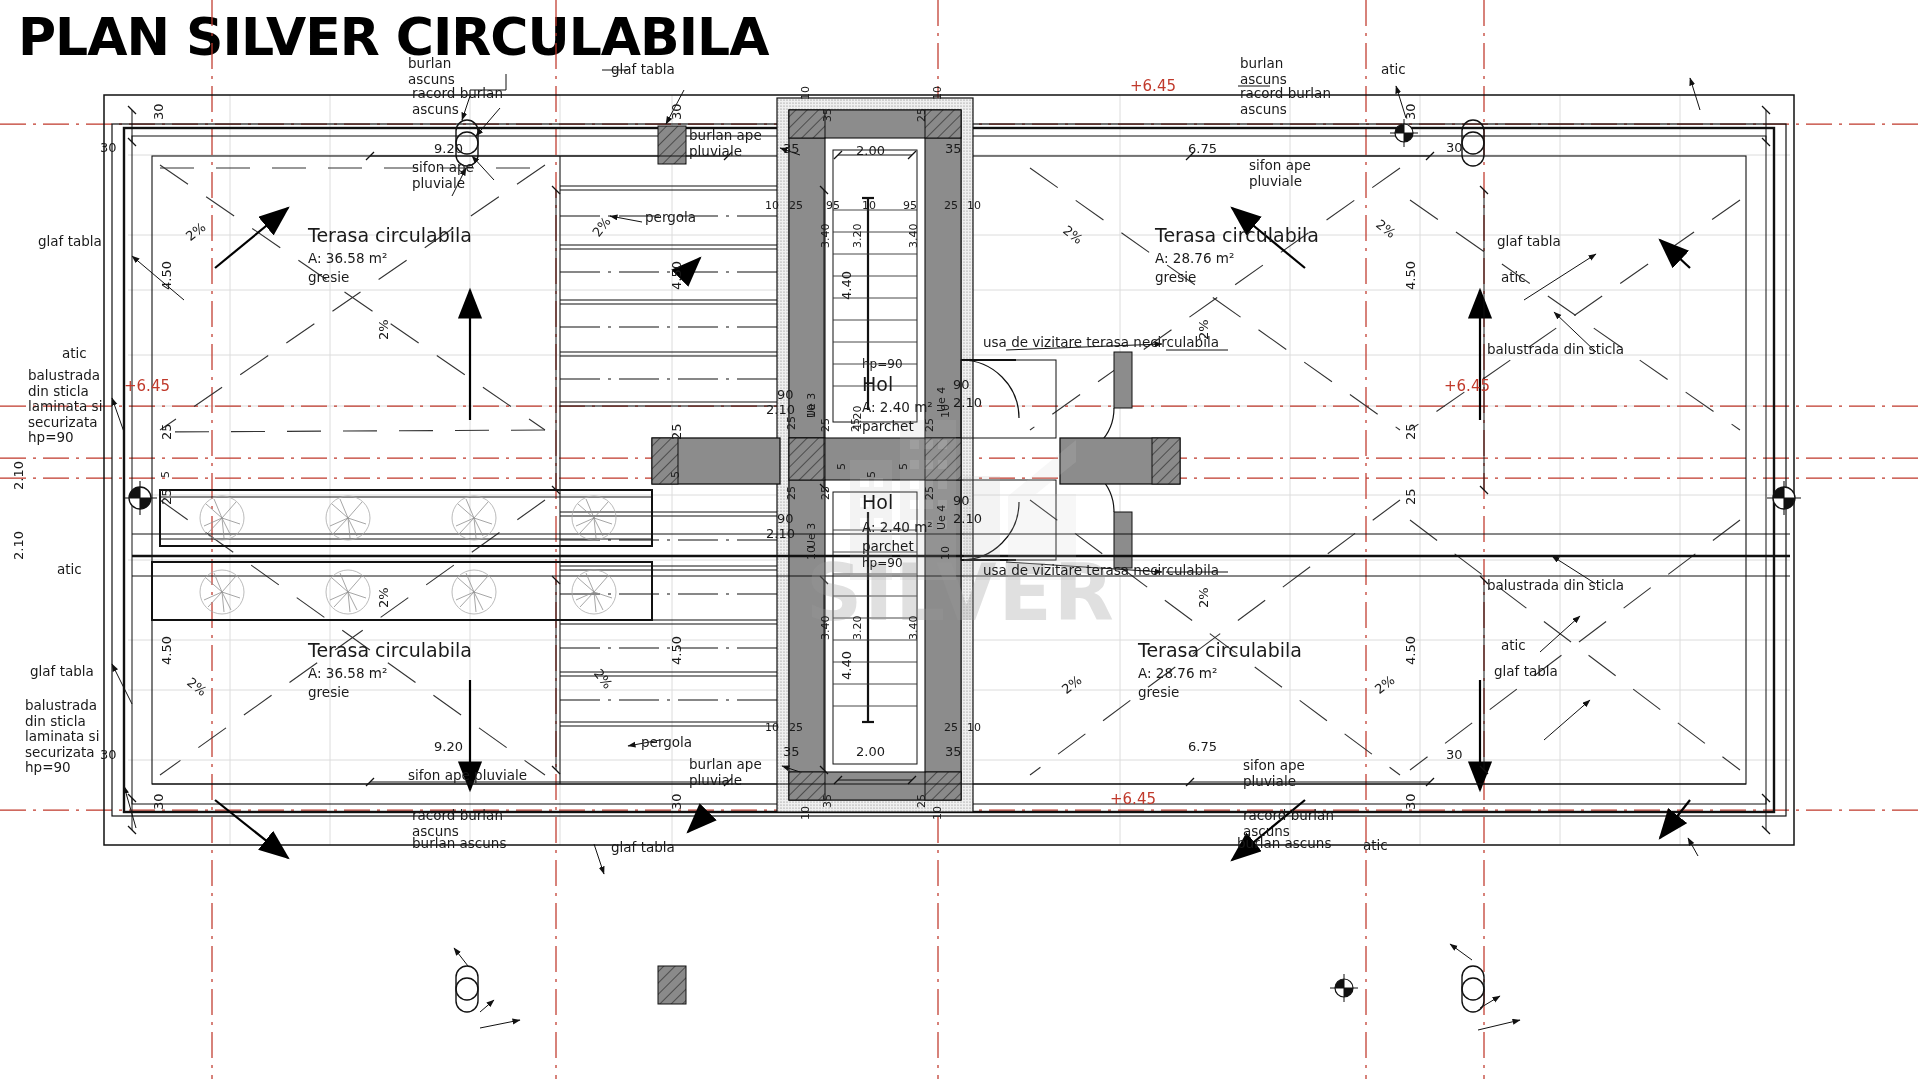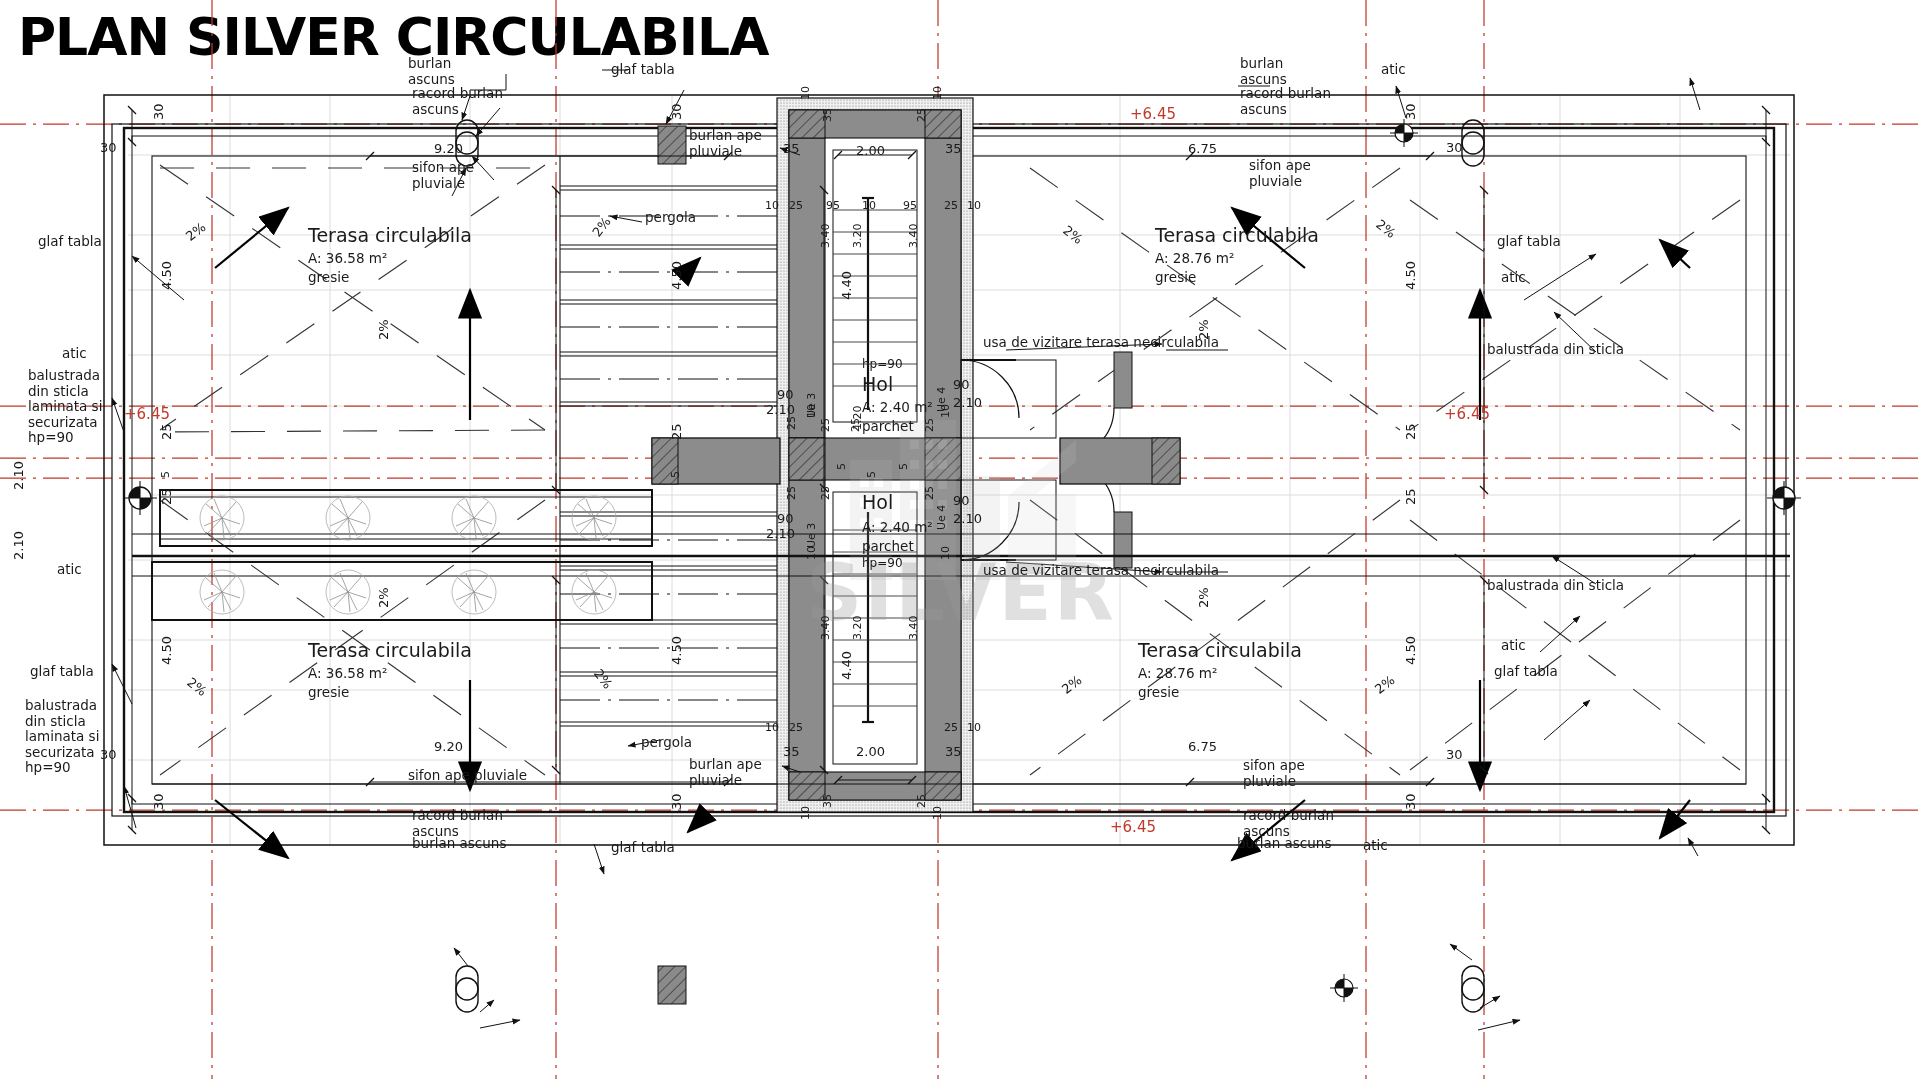--- a/index.html
+++ b/index.html
@@ -8,21 +8,21 @@
   #stage{position:absolute;inset:0;}
   .t{position:absolute;white-space:pre;line-height:1.15;}
   .title{font-weight:bold;font-size:52px;letter-spacing:-1px;color:#000;}
   .lbl{font-size:13.5px;}
   .lbl-s{font-size:12px;}
   .dim{font-size:13px;}
   .dim-s{font-size:11px;}
   .room{font-size:19px;}
   .roomsub{font-size:13.5px;}
   .rot90{transform:rotate(-90deg);transform-origin:0 0;}
-  .red{color:#c0392b;margin-top:28px;}
+  .red{color:#c0392b;}
   svg{position:absolute;left:0;top:0;overflow:visible;}
   .wm{position:absolute;opacity:.16;pointer-events:none;}
   .wmtxt{position:absolute;font-size:78px;font-weight:bold;color:#9a9a9a;
          opacity:.30;letter-spacing:2px;pointer-events:none;}
   .wmsub{position:absolute;font-size:19px;color:#b4b4b4;opacity:.55;
          letter-spacing:13px;pointer-events:none;}
 </style>
 </head>
 <body>
 

